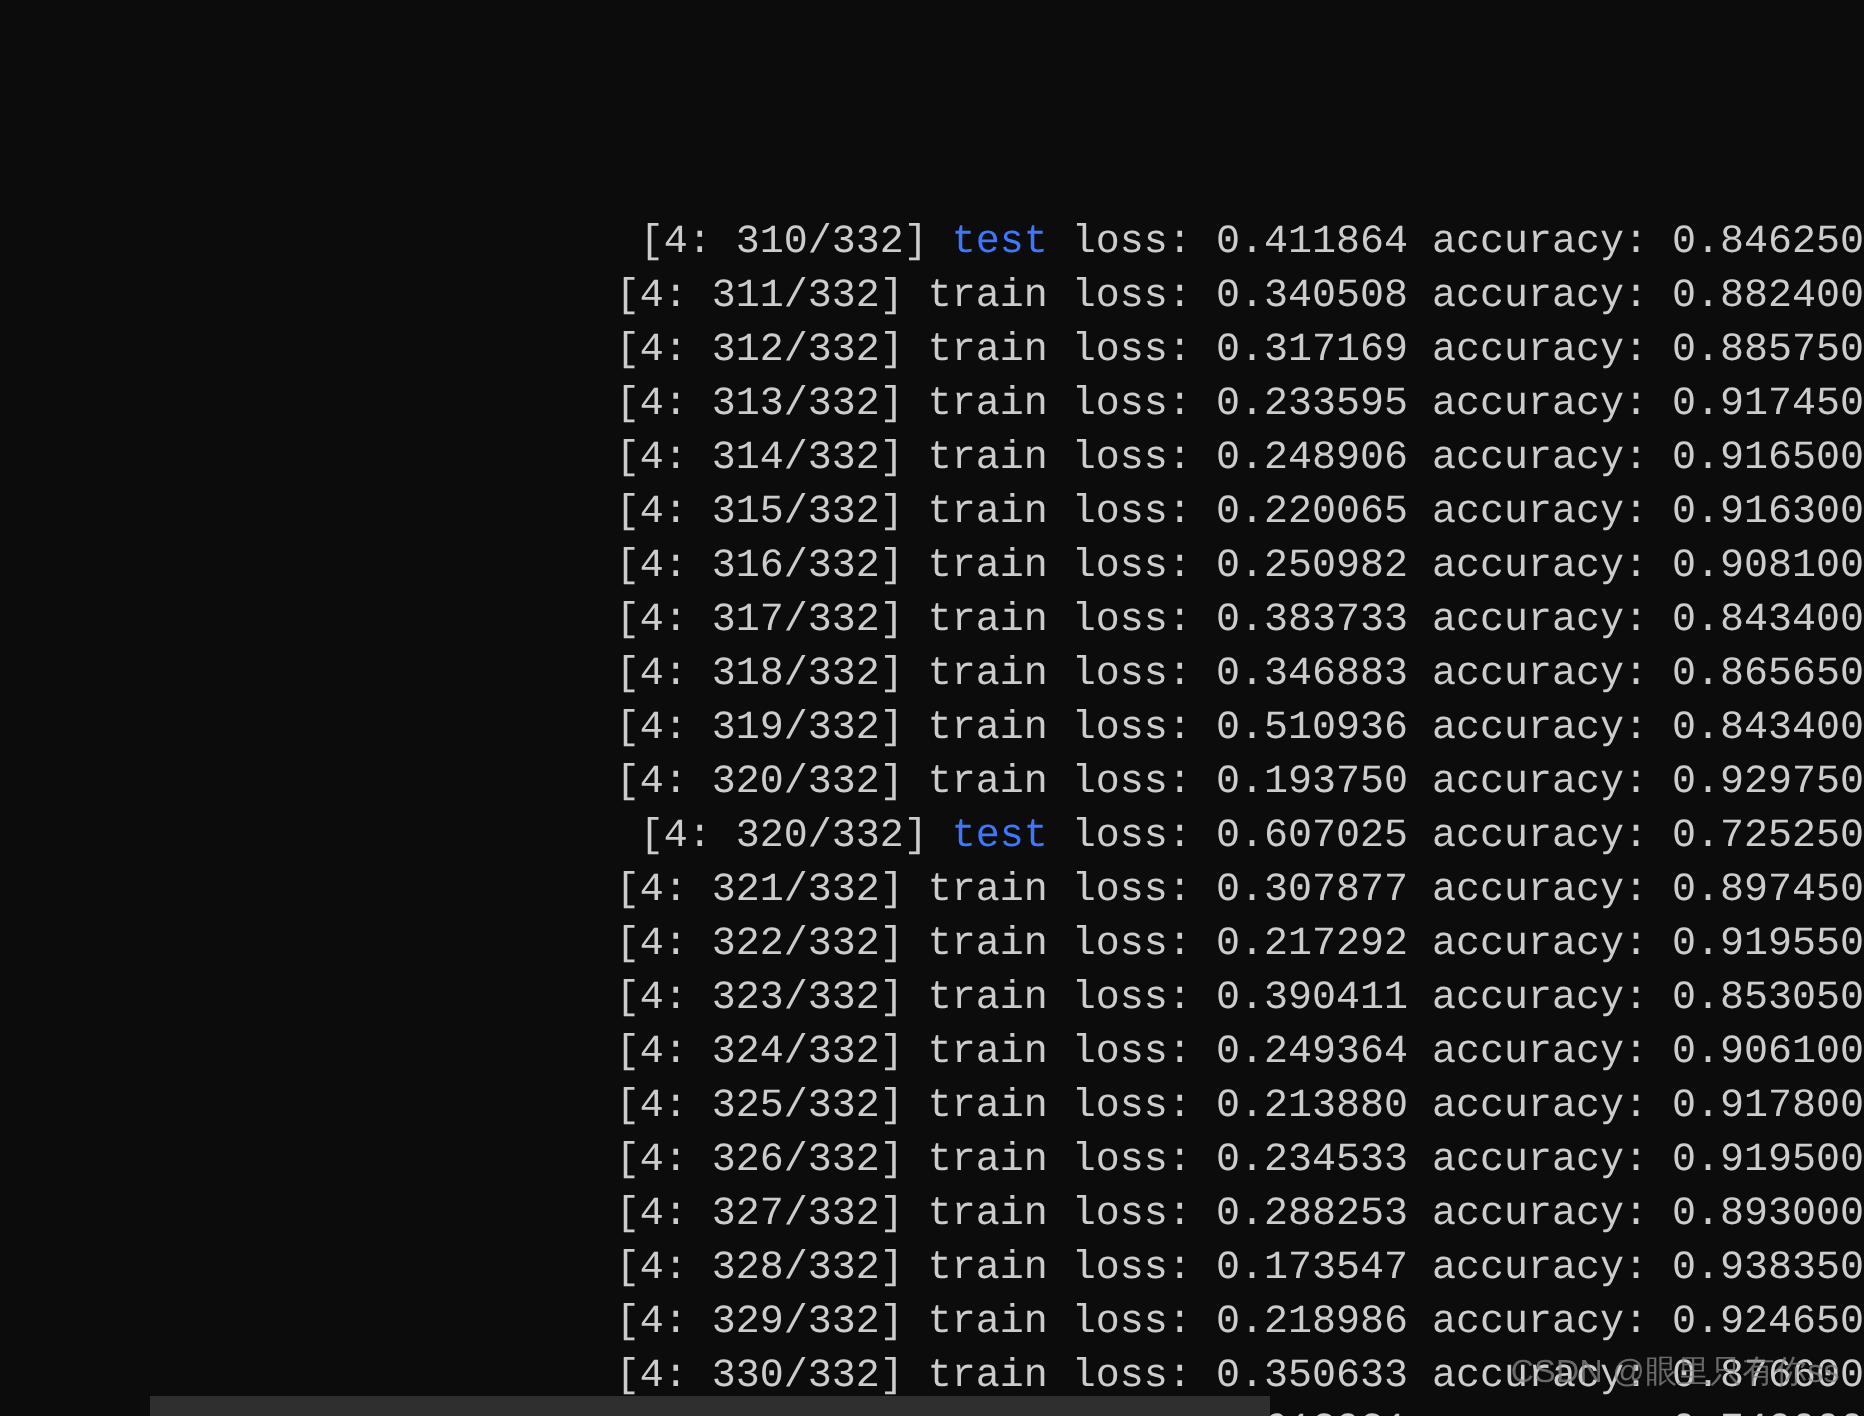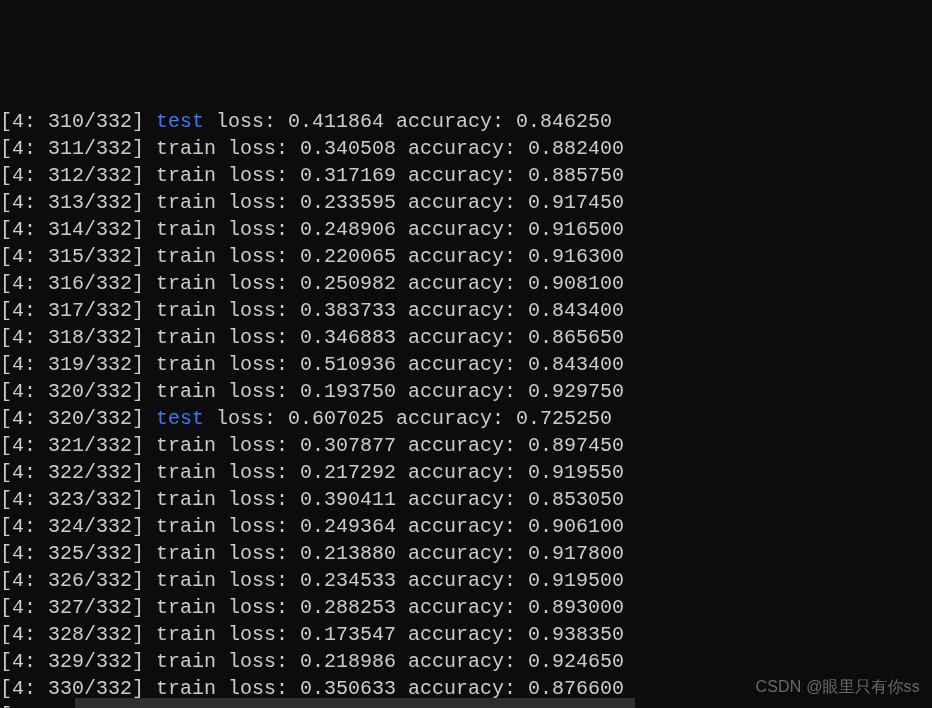--- a/index.html
+++ b/index.html
@@ -10,20 +10,21 @@
       font-family: "NSimSun", "SimSun", "Consolas", "Courier New", monospace;
       font-size: 20px;
       line-height: 1.35;
       width: 932px;
       height: 708px;
       overflow: hidden;
       white-space: pre;
     }
     .line {
       display: block;
+      text-align: right;
     }
     .kw-test {
       color: #3b78ff;
     }
     .watermark {
       position: absolute;
       right: 12px;
       bottom: 10px;
       color: #888;
       font-size: 16px;

